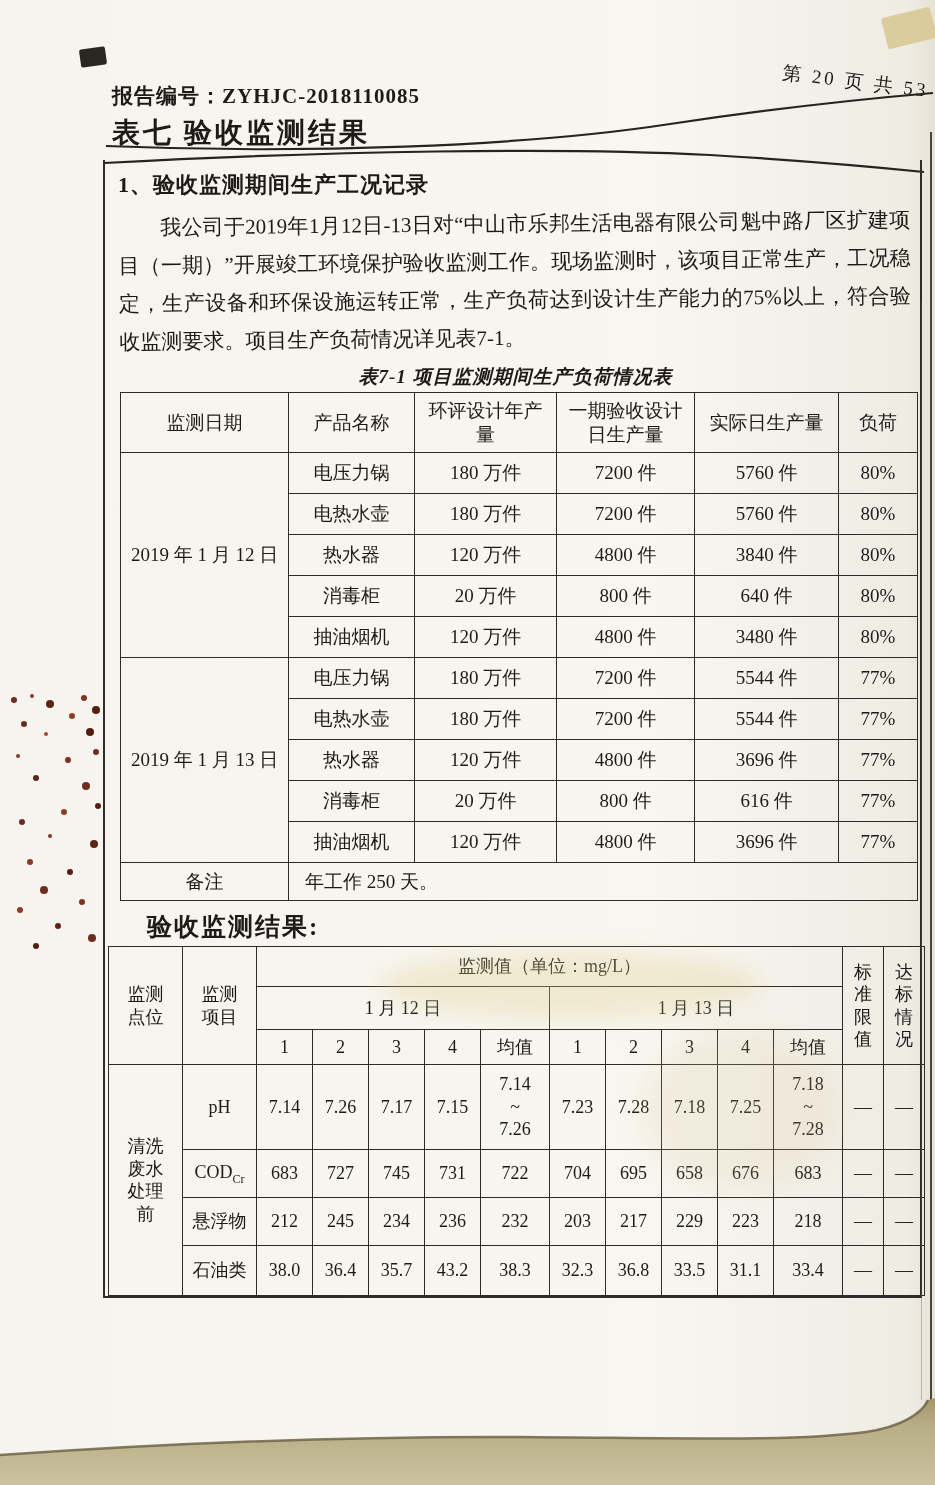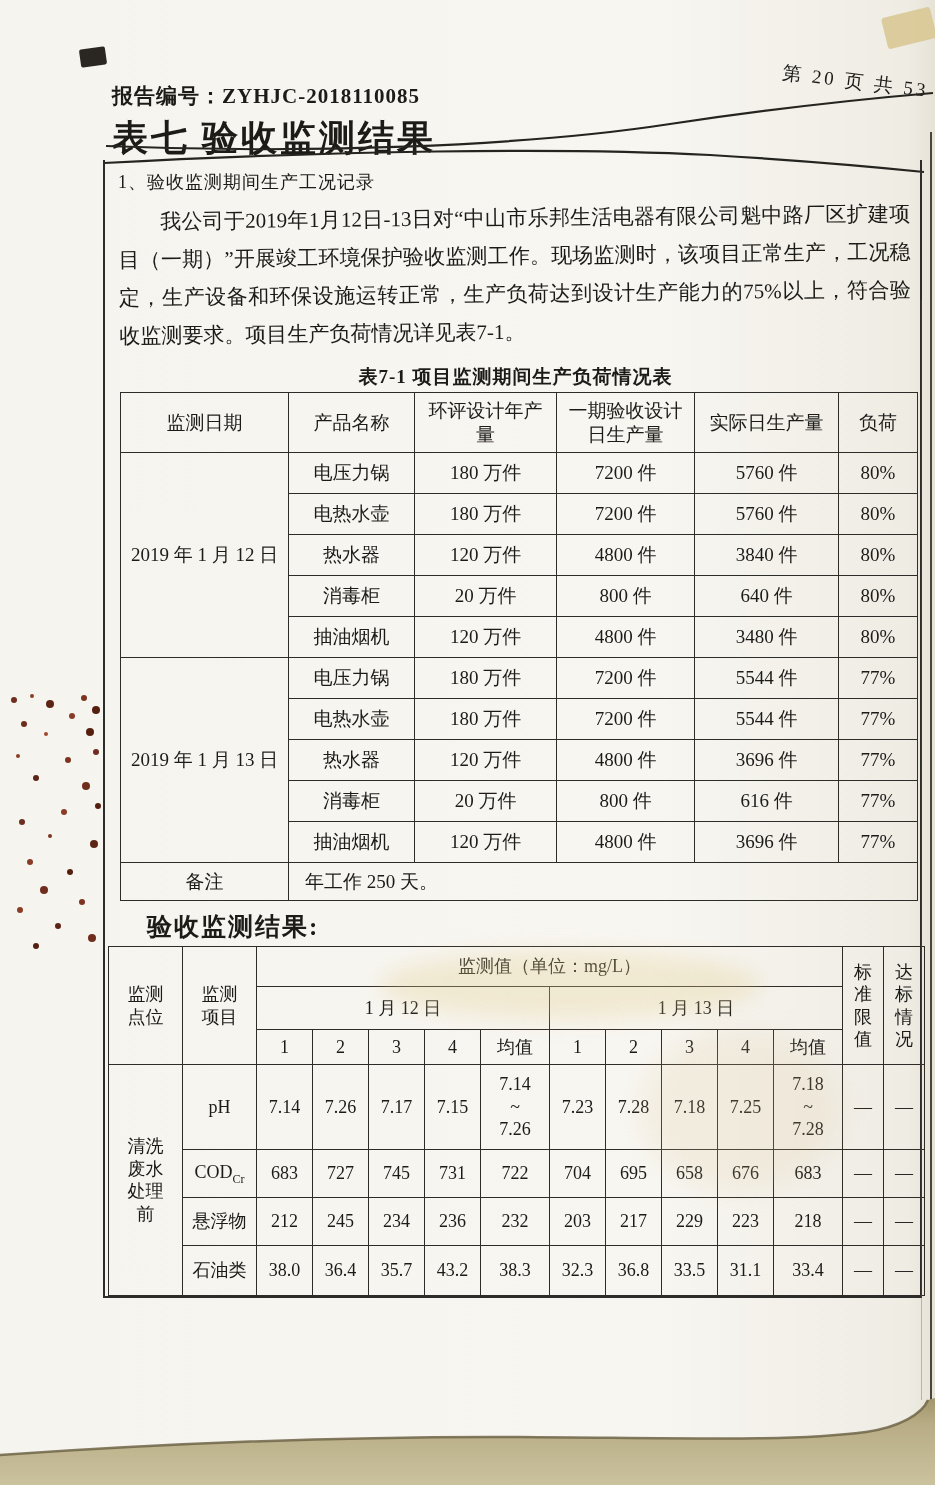--- a/index.html
+++ b/index.html
@@ -4,21 +4,21 @@
 <style>
   html,body{margin:0;padding:0;}
   body{width:935px;height:1485px;position:relative;overflow:hidden;
        background:linear-gradient(90deg,#f6f4ef 0%,#f8f6f1 70%,#efece4 97%,#e6e2d6 100%);
        font-family:"Liberation Serif","DejaVu Serif",serif;color:#1c1b18;}
   .abs{position:absolute;}
 
   
   .report-no{left:112px;top:82px;font-size:21px;font-weight:600;letter-spacing:1px;}
   .page-indicator{left:784px;top:60px;font-size:19px;letter-spacing:3px;transform:rotate(7deg);transform-origin:left top;white-space:nowrap;}
-  .doc-title{left:112px;top:114px;font-size:36px;font-weight:bold;letter-spacing:3px;}
+  .doc-title{left:112px;top:114px;font-size:28px;font-weight:bold;letter-spacing:3px;}
 
   
   .mark-tl{left:80px;top:48px;width:26px;height:18px;background:#2a2722;transform:rotate(-8deg);border-radius:2px;}
   .mark-tr{left:884px;top:12px;width:50px;height:32px;background:#d8c58f;opacity:.85;transform:rotate(-14deg);border-radius:3px;}
   .smudge1{left:380px;top:950px;width:380px;height:70px;background:rgba(224,204,140,.30);border-radius:50%;filter:blur(10px);}
   .smudge2{left:640px;top:1030px;width:200px;height:160px;background:rgba(222,200,150,.18);border-radius:50%;filter:blur(12px);}
   .edge-line{left:930px;top:132px;width:2px;height:1272px;background:#4a463e;}
   .edge-line2{left:921px;top:300px;width:1px;height:1100px;background:rgba(90,85,75,.35);}
 
   .speckles{left:4px;top:692px;width:4px;height:4px;background:transparent;border-radius:50%;
@@ -31,23 +31,23 @@
       58px 118px 0 1px #8a3c26, 16px 128px 0 1px #6f2d1d, 44px 142px 0 0 #7c3322,
       88px 150px 0 2px #5d2416, 24px 168px 0 1px #8a3c26, 64px 178px 0 1px #551f10,
       38px 196px 0 2px #6f2d1d, 76px 208px 0 1px #7c3322, 14px 216px 0 1px #8a3c26,
       52px 232px 0 1px #5d2416, 86px 244px 0 2px #6f2d1d, 30px 252px 0 1px #551f10;}
 
   svg.rules{left:0;top:0;width:935px;height:200px;pointer-events:none;}
   svg.band{left:0;top:1398px;width:935px;height:87px;}
 
   
   .big-box{left:103px;top:160px;width:819px;border-left:2px solid #2e2c28;border-right:2px solid #2e2c28;border-bottom:2px solid #2e2c28;padding:10px 0 0 13px;box-sizing:border-box;}
-  .sec-heading{font-size:18px;font-weight:normal;letter-spacing:1px;}
+  .sec-heading{font-size:22px;font-weight:bold;letter-spacing:1px;}
   .para{margin-top:9px;width:792px;font-size:21px;line-height:38px;text-indent:2em;text-align:justify;transform:rotate(-0.6deg);transform-origin:left top;}
-  .tcaption{margin-top:9px;width:795px;text-align:center;font-size:19px;font-weight:600;letter-spacing:1px;}
+  .tcaption{margin-top:3px;width:795px;text-align:center;font-size:19px;font-weight:600;letter-spacing:1px;font-style:italic;}
   .results-heading{margin-top:9px;font-size:25px;font-weight:bold;letter-spacing:2px;margin-left:29px;}
   .sub-heading{margin-top:6px;font-size:21px;font-weight:bold;letter-spacing:1px;}
 
   table{border-collapse:collapse;table-layout:fixed;}
   td{border:1.6px solid #2e2c28;text-align:center;vertical-align:middle;padding:1px 3px;white-space:pre-line;line-height:1.25;overflow:hidden;}
   table.t1{margin-top:2px;width:797px;margin-left:2px;font-size:19px;}
   table.t2{margin-top:3px;width:816px;margin-left:-10px;font-size:18px;}
   td.left{text-align:left;padding-left:16px;}
   sub{font-size:12px;text-align:center;}
 </style>

